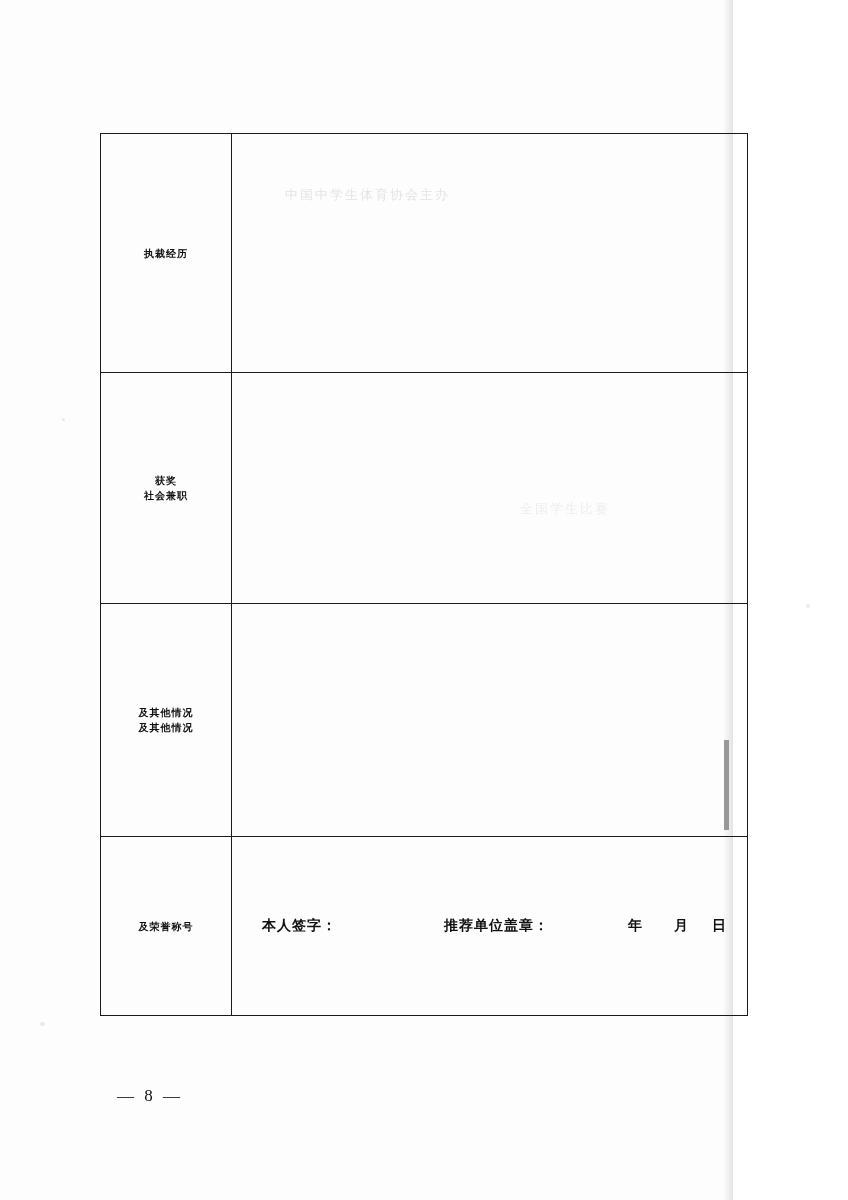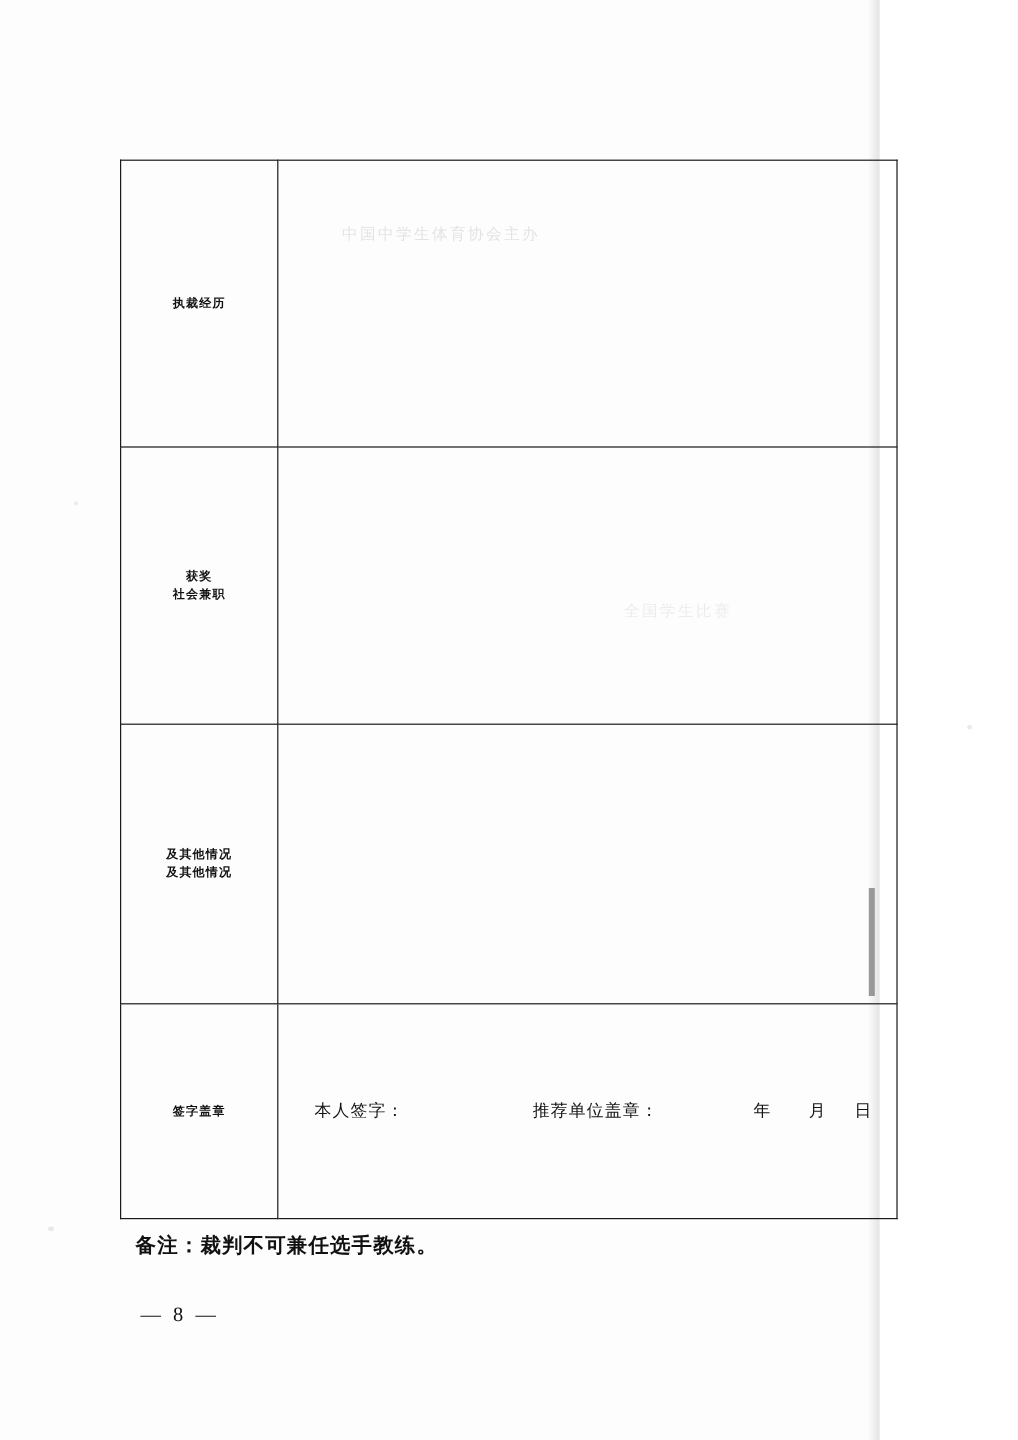--- a/index.html
+++ b/index.html
@@ -78,21 +78,21 @@
   .row-experience td { height: 238px; }
   .row-awards td { height: 230px; }
   .row-social td { height: 232px; }
   .row-sign td { height: 178px; }
 
   
   .sign-inner {
     position: relative;
     height: 100%;
     font-size: 14px;
-    font-weight: 400;
+    font-weight: 700;
     letter-spacing: 1px;
   }
   .sign-self {
     position: absolute;
     left: 30px;
     top: 50%;
     transform: translateY(-50%);
     white-space: nowrap;
   }
   .sign-unit {
@@ -187,32 +187,31 @@
           <span>及其他情况</span>
           <span class="l2">及其他情况</span>
         </td>
         <td class="content-cell">
           <div></div>
         </td>
       </tr>
 
       <tr class="row-sign">
         <td class="label-cell">
-          <span>签字盖章</span>
+          <span>及荣誉称号</span>
         </td>
         <td class="content-cell">
           <div class="sign-inner">
             <div class="sign-self">本人签字：</div>
             <div class="sign-unit">推荐单位盖章：</div>
             <div class="sign-date">
               <span class="dy">年</span><span class="dm">月</span><span class="dd">日</span>
             </div>
           </div>
         </td>
       </tr>
     </tbody>
   </table>
 
-  <div class="note">备注：裁判不可兼任选手教练。</div>
 
   <div class="page-number">— 8 —</div>
 
 </div>
 
 </body></html>

